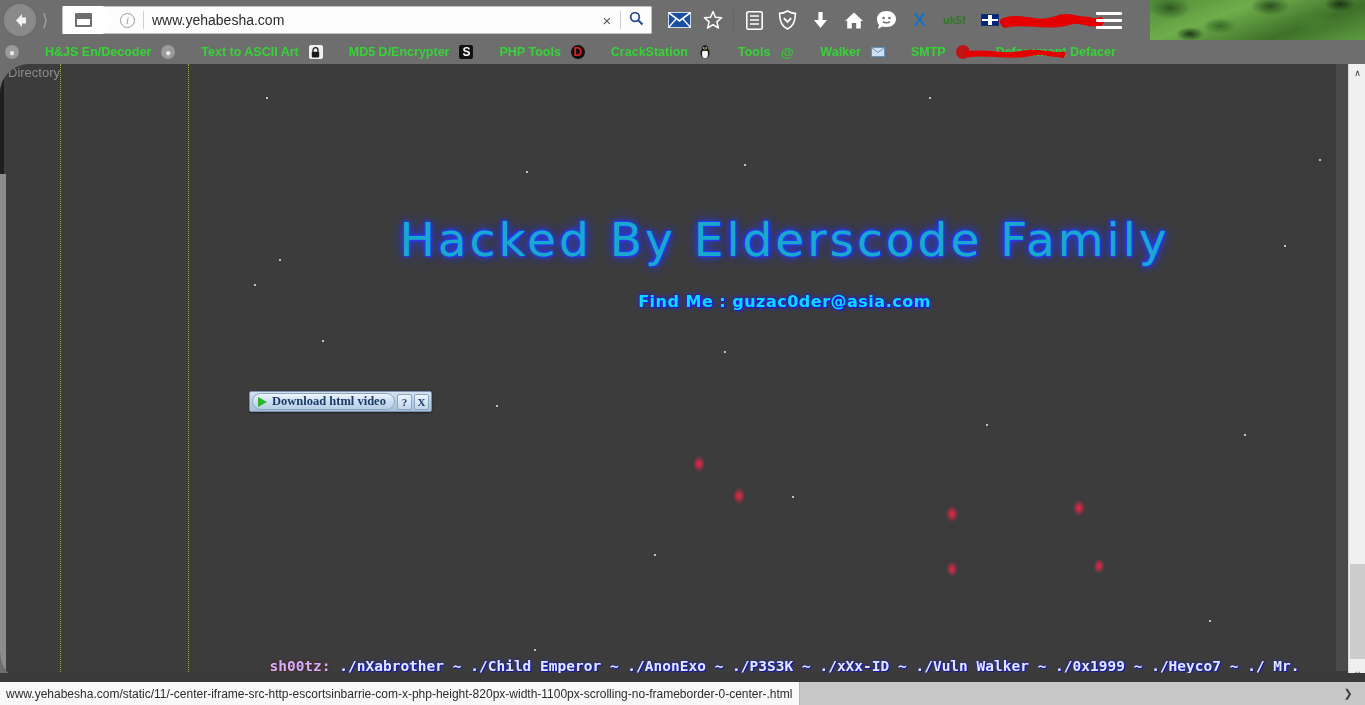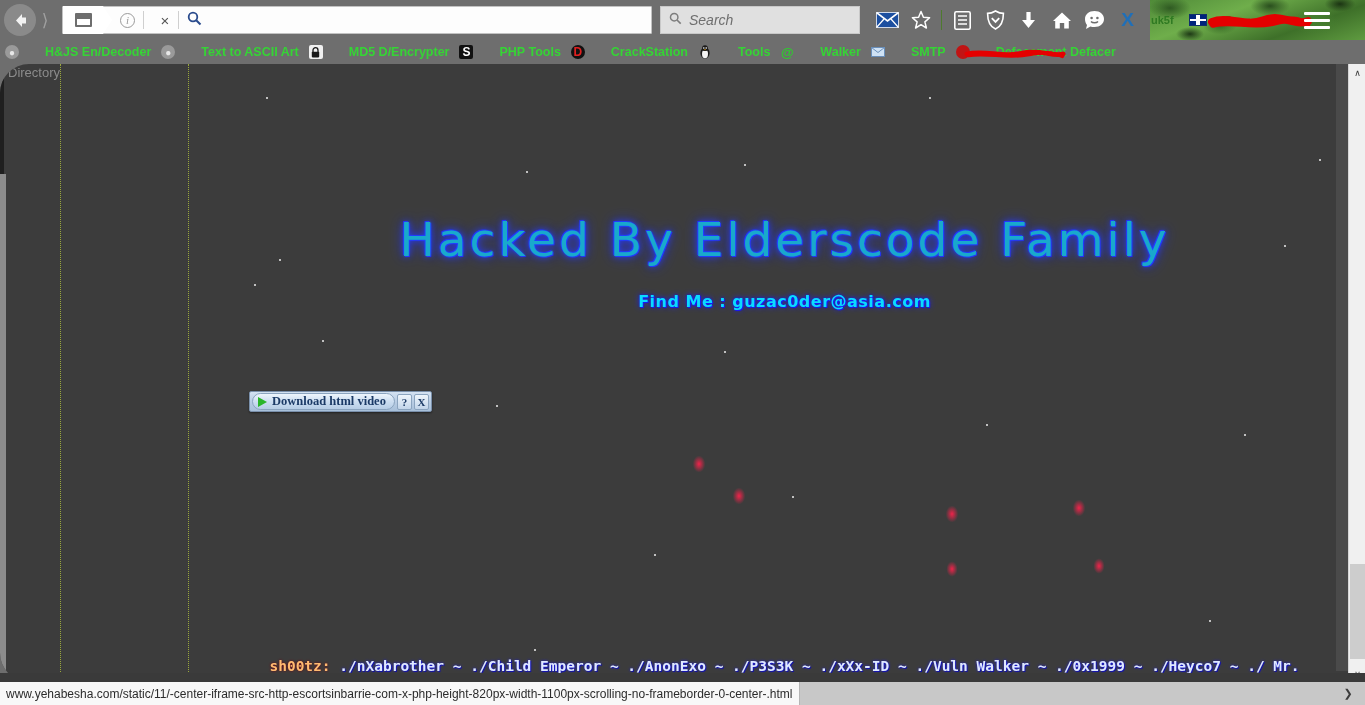--- a/index.html
+++ b/index.html
@@ -251,21 +251,21 @@
   #marquee {
     position: absolute; left: 0; right: 0; bottom: 8px;
     text-align: center;
     font-family: "DejaVu Sans Mono", monospace;
     font-size: 14.5px; font-weight: bold;
     color: #dfe8ff;
     text-shadow: 0 0 3px #1a1ad8, 1px 1px 0 #14148f;
     white-space: nowrap;
     z-index: 6;
   }
-  #marquee .nick { color: #fdba74; text-shadow: 0 0 3px #6a0010; }
+  #marquee .nick { color: #c4b5fd; text-shadow: 0 0 3px #6a0010; }
 
   
   #dlhelper {
     position: absolute; left: 249px; top: 327px;
     height: 21px;
     display: flex; align-items: center;
     background: linear-gradient(to bottom, #d4e2f2 0%, #b9cde4 50%, #a8c0da 100%);
     border: 1px solid #7a90ab;
     border-radius: 2px;
     padding: 0 2px;
@@ -355,39 +355,31 @@
       </div>
       <div class="fwd-btn">⟩</div>
     </div>
 
     <div id="urlbar-wrap">
       <div id="page-chip">
         <div id="site-icon"></div>
       </div>
       <div id="info-icon">i</div>
       <div id="url-sep"></div>
+      <div id="url-text">www.yehabesha.com</div>
       <div id="url-clear">×</div>
       <div id="url-sep2"></div>
       <div id="url-go">
         <svg width="15" height="15" viewBox="0 0 15 15">
           <circle cx="6" cy="6" r="4.3" fill="none" stroke="#2a4b8d" stroke-width="1.8"></circle>
           <line x1="9.2" y1="9.2" x2="13.5" y2="13.5" stroke="#2a4b8d" stroke-width="2"></line>
         </svg>
       </div>
     </div>
 
-    <div id="searchbar">
-      <span class="mag">
-        <svg width="13" height="13" viewBox="0 0 15 15">
-          <circle cx="6" cy="6" r="4.3" fill="none" stroke="#7d7d7d" stroke-width="1.7"></circle>
-          <line x1="9.2" y1="9.2" x2="13.5" y2="13.5" stroke="#7d7d7d" stroke-width="1.9"></line>
-        </svg>
-      </span>
-      <span id="search-ph">Search</span>
-    </div>
 
     <div class="tb-icons">
       <div class="tb-ico">
         <svg width="23" height="16" viewBox="0 0 23 16">
           <rect x="0.5" y="0.5" width="22" height="15" fill="#1c4fa0" stroke="#cfd8e8"></rect>
           <path d="M0.5 0.5 L11.5 9 L22.5 0.5" fill="none" stroke="#ffffff" stroke-width="1.6"></path>
           <path d="M0.5 15.5 L8 7 M22.5 15.5 L15 7" stroke="#ffffff" stroke-width="1.2" fill="none"></path>
         </svg>
       </div>
       <div class="tb-ico">

